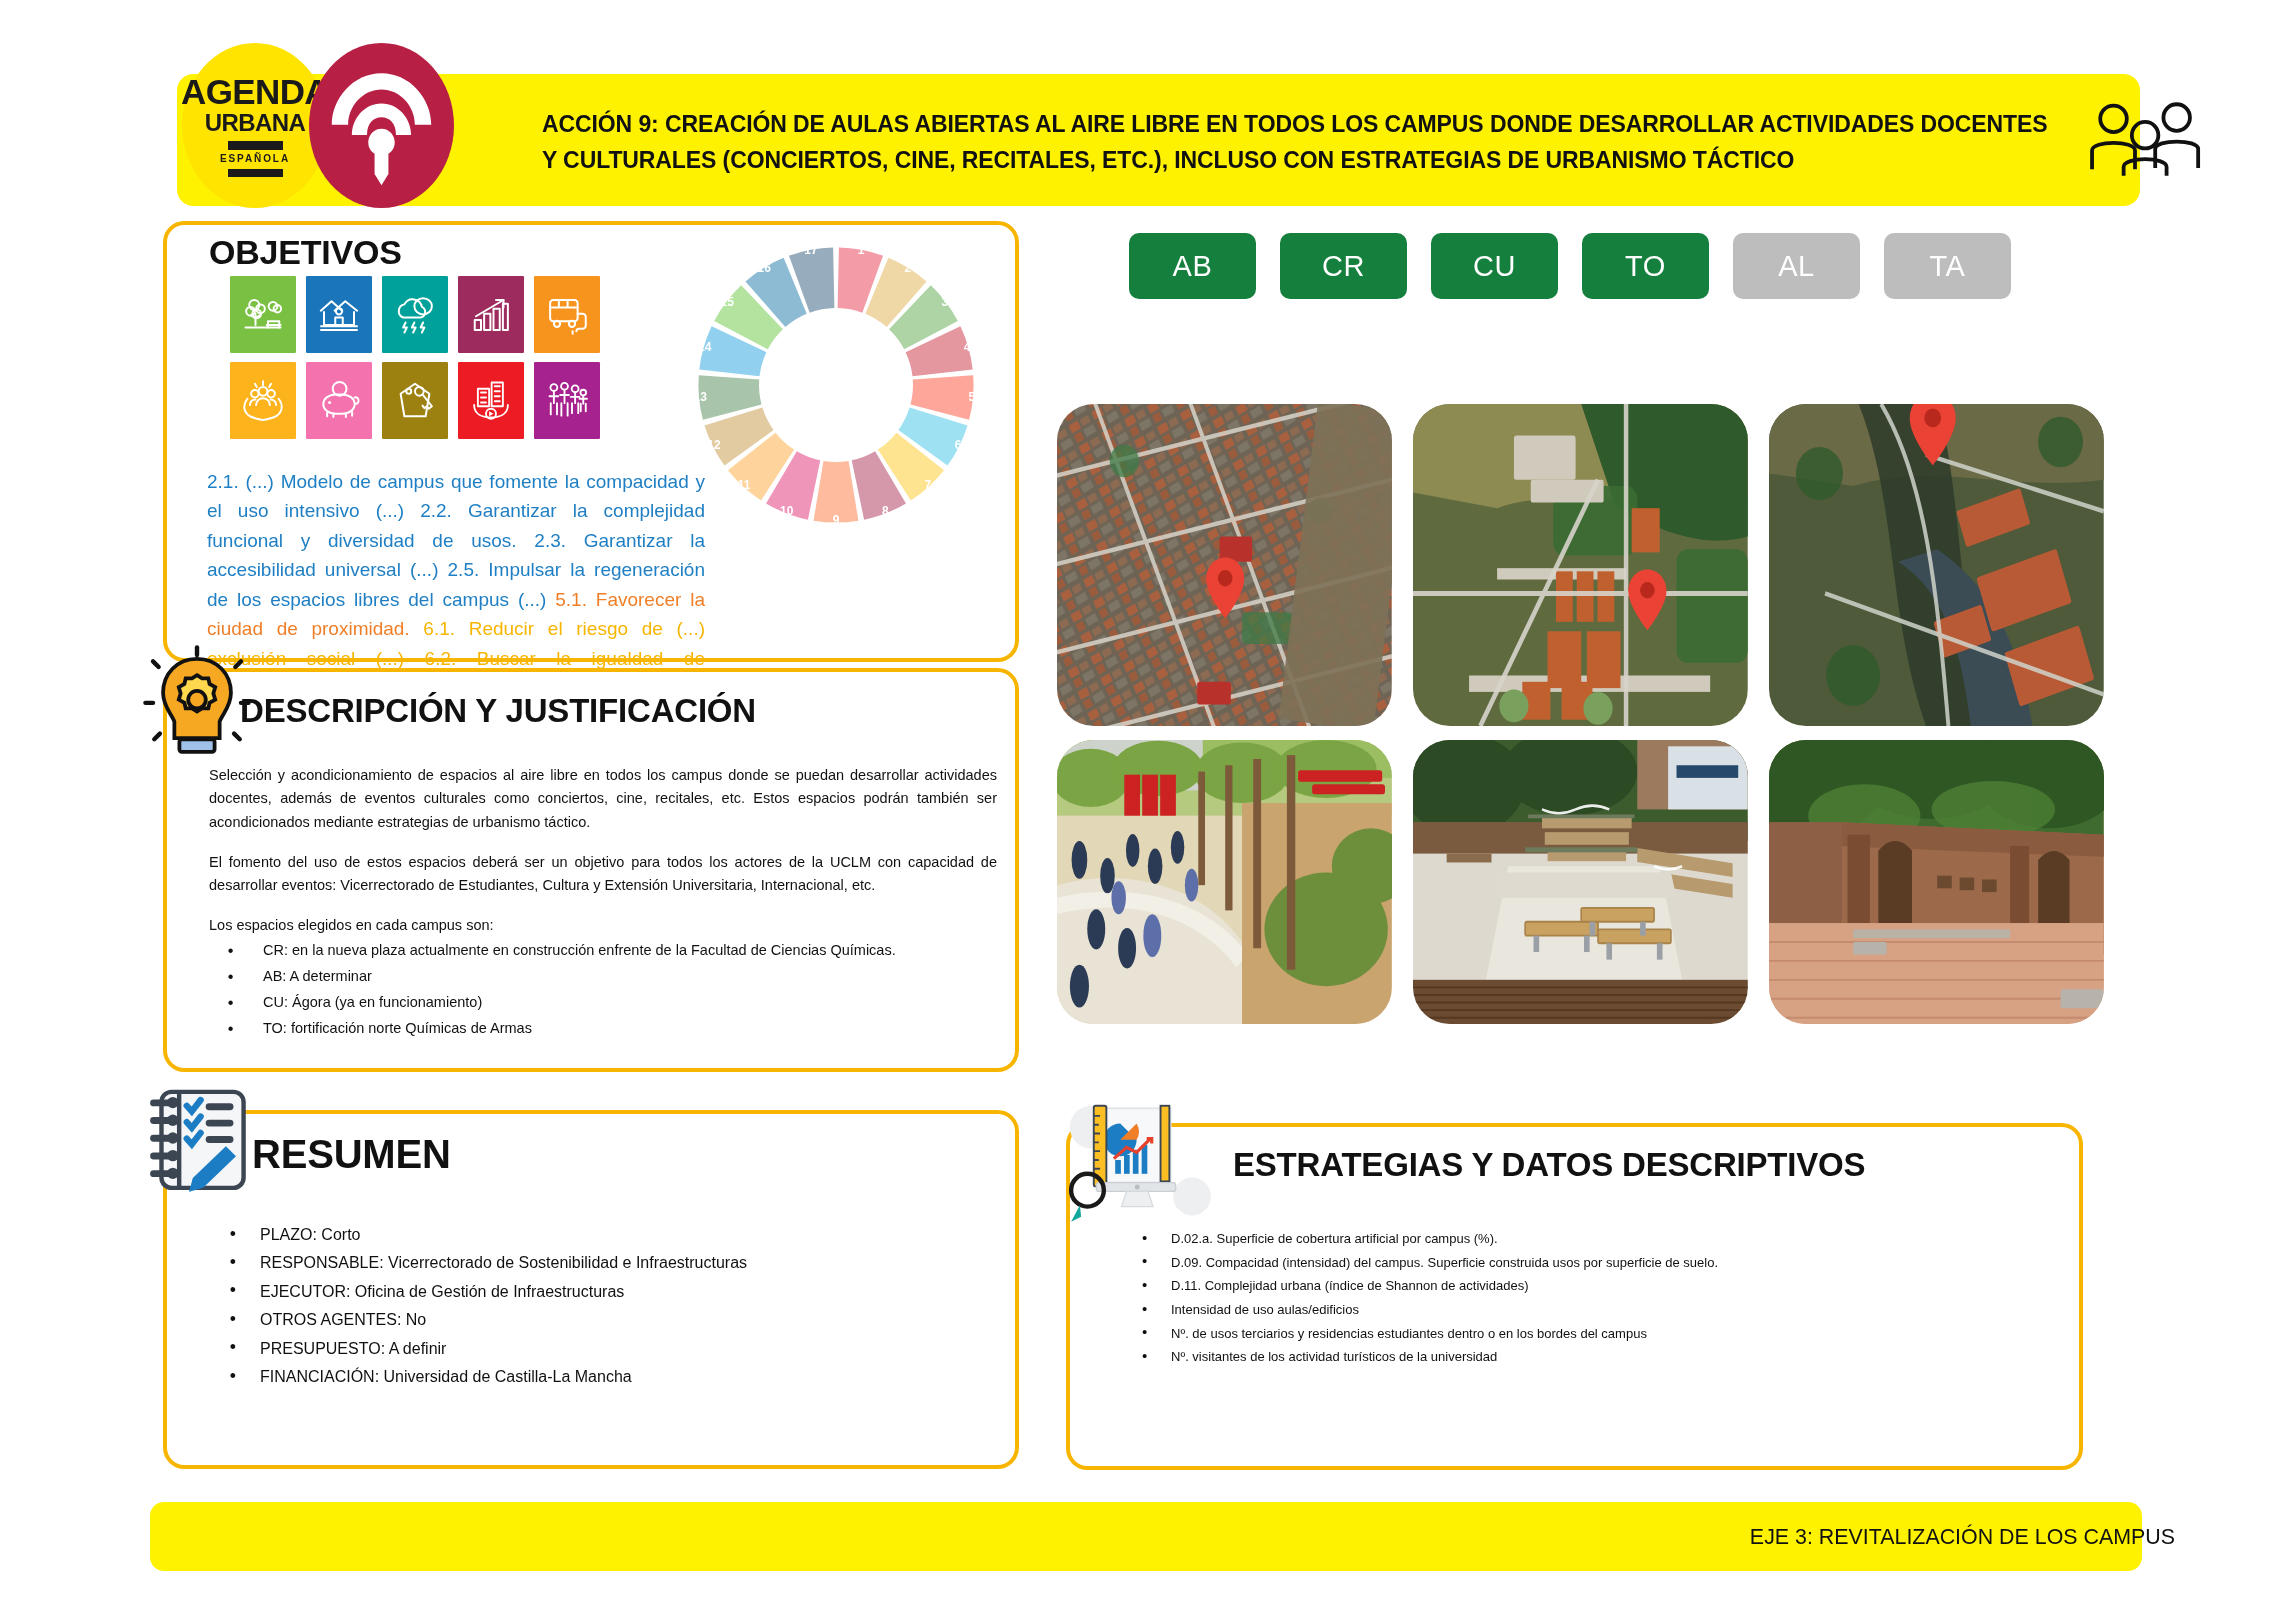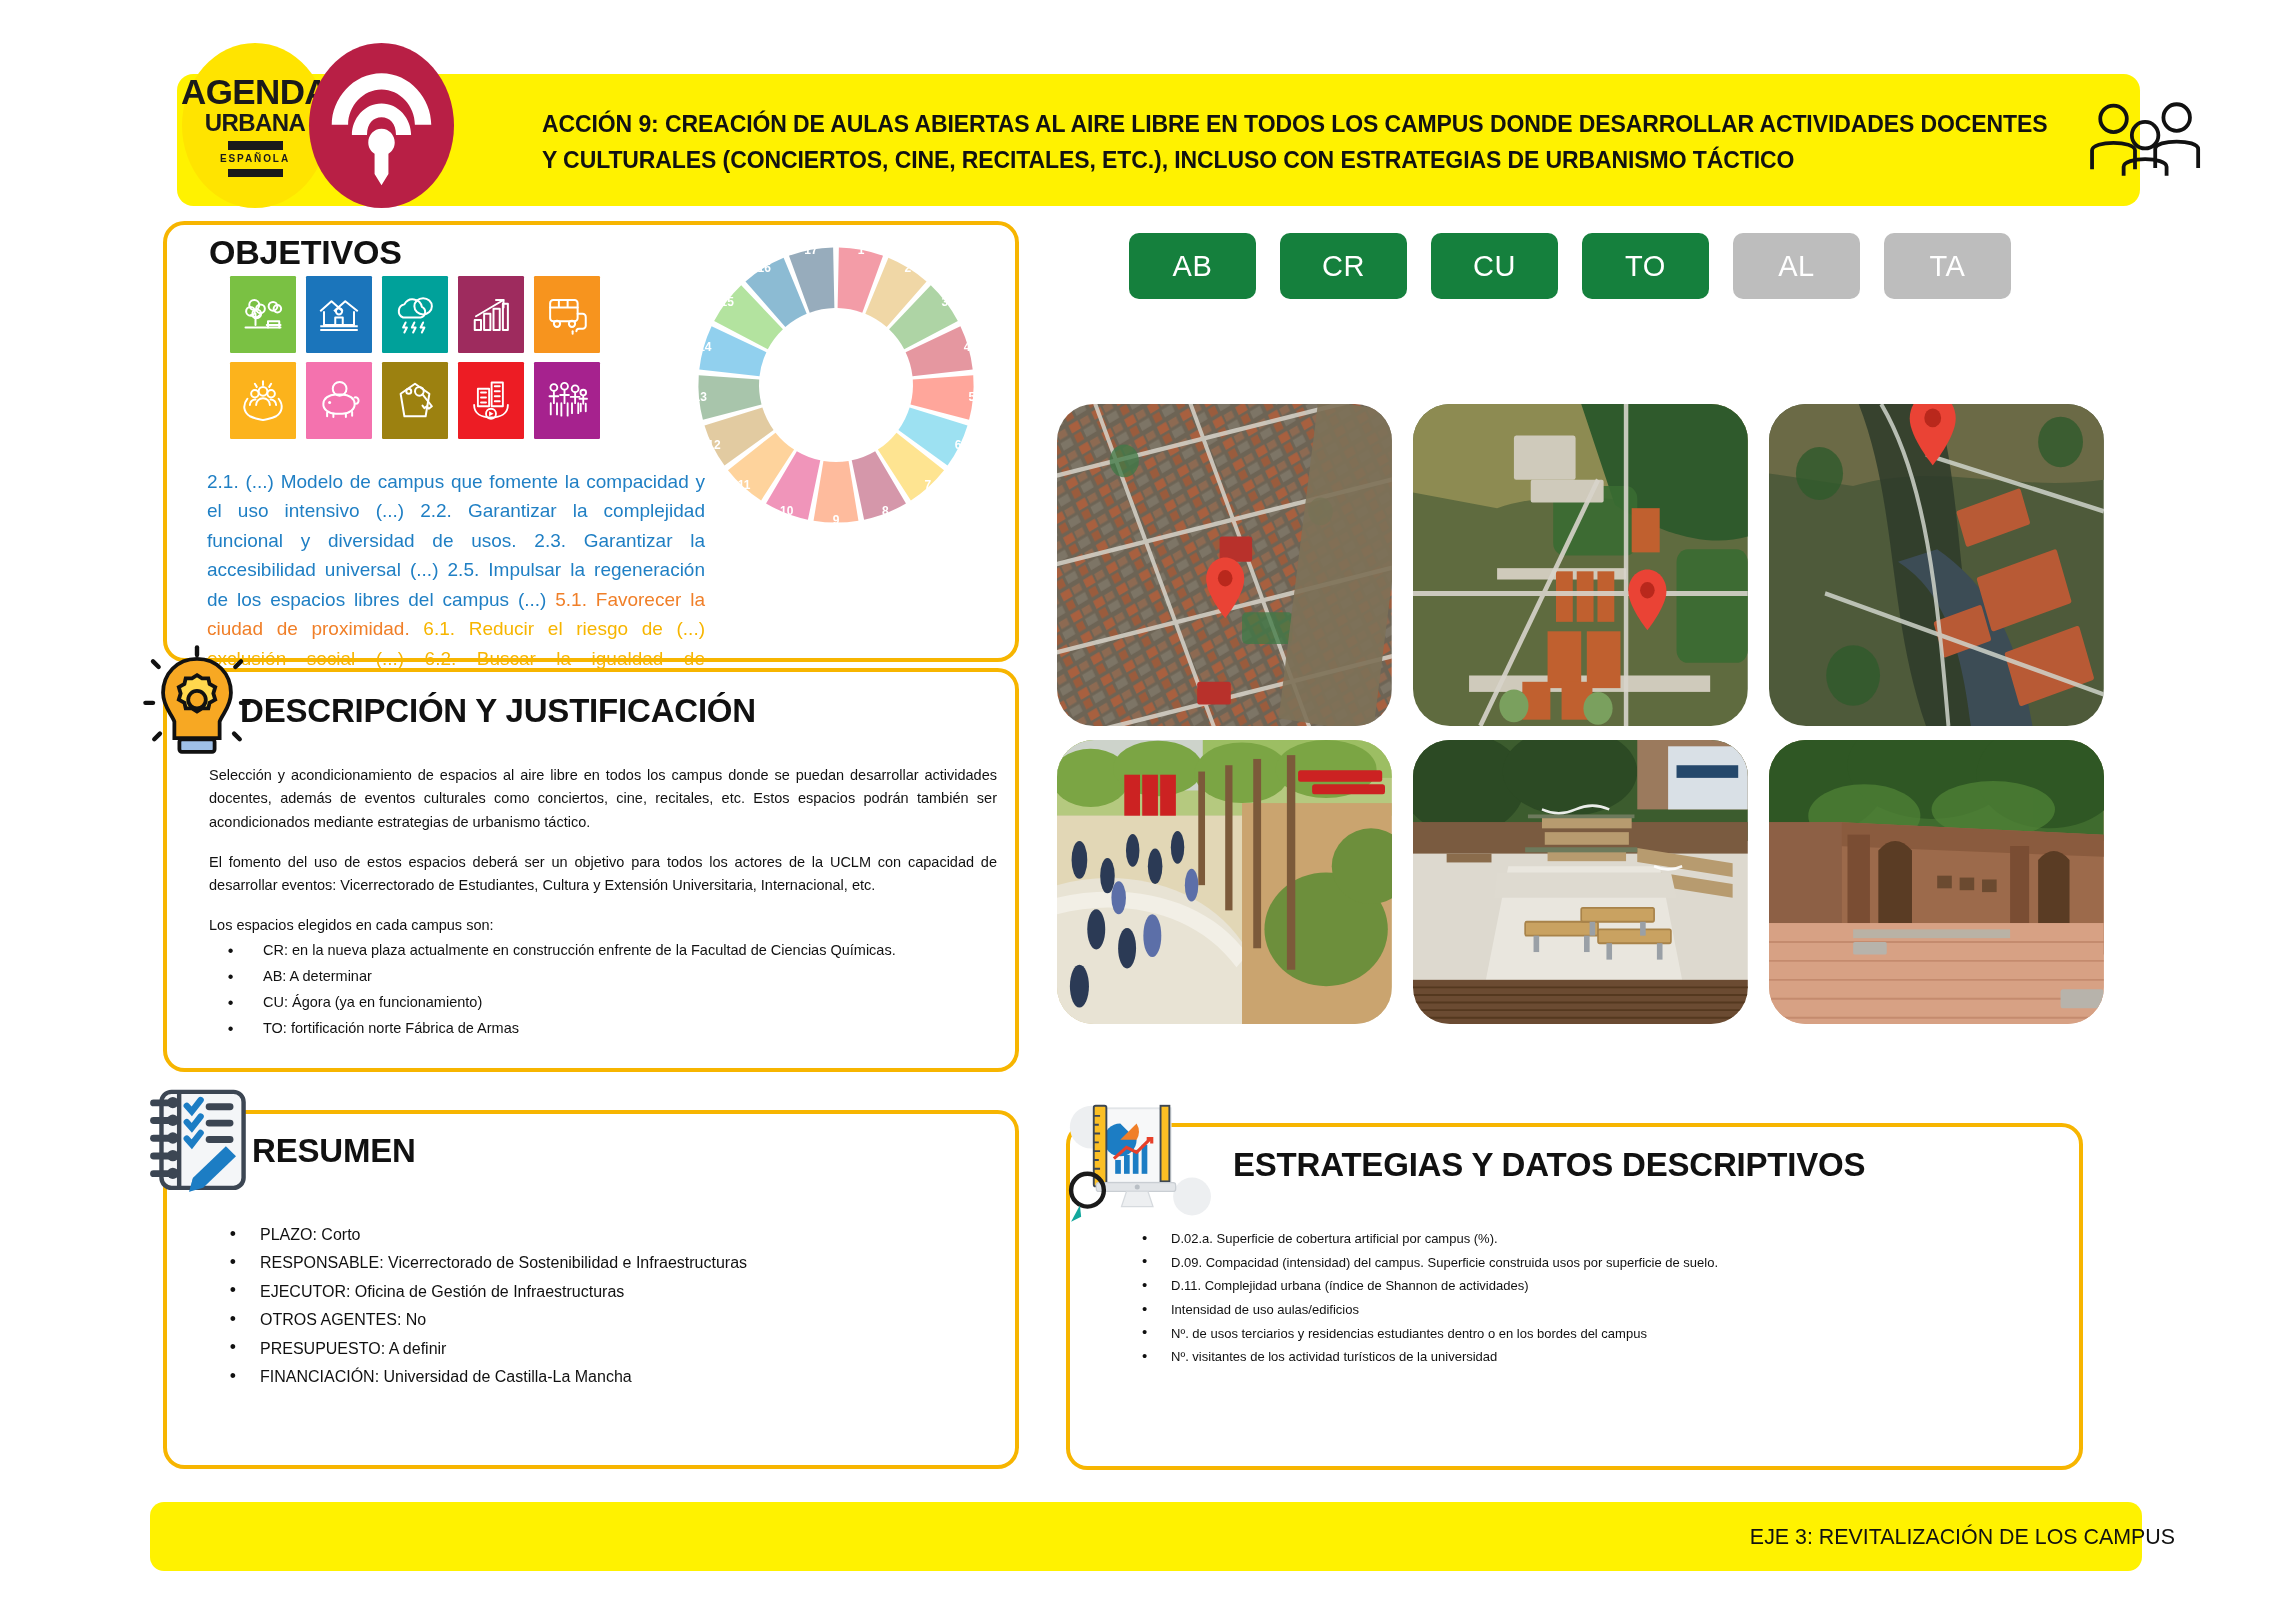--- a/index.html
+++ b/index.html
@@ -55,21 +55,21 @@
   .panel-objetivos { left: 163px; top: 221px; width: 856px; height: 441px; }
   .panel-descripcion { left: 163px; top: 668px; width: 856px; height: 404px; }
   .panel-resumen { left: 163px; top: 1110px; width: 856px; height: 359px; }
   .panel-indicadores { left: 1066px; top: 1123px; width: 1017px; height: 347px; }
 
   .sect-title {
     position: absolute; font-weight: 700; color: #111; letter-spacing: -0.2px;
   }
   .t-objetivos { left: 209px; top: 233px; font-size: 34px; font-weight: 800; }
   .t-descripcion { left: 240px; top: 692px; font-size: 33px; }
-  .t-resumen { left: 252px; top: 1132px; font-size: 33px; }
+  .t-resumen { left: 252px; top: 1132px; font-size: 40px; }
   .t-indicadores { left: 1233px; top: 1146px; font-size: 33px; }
 
   
   .obj-icons { position: absolute; left: 230px; top: 276px; width: 372px; }
   .obj-row { display: flex; gap: 10px; margin-bottom: 8.8px; }
   .obj-badge { width: 66px; height: 77px; border-radius: 1.3px; position: relative; }
   .obj-badge svg { position: absolute; left: 50%; top: 50%; transform: translate(-50%,-50%); }
 
   
   .sdg-wheel { position: absolute; left: 694px; top: 243px; width: 284px; height: 284px; }
@@ -370,21 +370,21 @@
 <div class="sect-title t-descripcion">DESCRIPCIÓN Y JUSTIFICACIÓN</div>
 
 <div class="desc-body">
   <p>Selección y acondicionamiento de espacios al aire libre en todos los campus donde se puedan desarrollar actividades docentes, además de eventos culturales  como conciertos, cine, recitales, etc. Estos espacios podrán también ser acondicionados mediante estrategias de urbanismo táctico.</p>
   <p>El fomento del uso de estos espacios deberá ser un objetivo para todos los actores de la UCLM con capacidad de desarrollar eventos: Vicerrectorado de Estudiantes, Cultura y Extensión Universitaria, Internacional, etc.</p>
   <p style="margin-bottom:1.3px">Los espacios elegidos en cada campus son:</p>
   <ul>
     <li>CR: en la nueva plaza actualmente en construcción enfrente de la Facultad de Ciencias Químicas.</li>
     <li>AB: A determinar</li>
     <li>CU: Ágora (ya en funcionamiento)</li>
-    <li>TO: fortificación norte Fábrica de Armas</li>
+    <li>TO: fortificación norte Químicas de Armas</li>
   </ul>
 </div>
 
 <div class="panel panel-resumen"></div>
 <div class="ic-note">
   <svg width="120" height="120" viewBox="0 0 190 190">
     <rect x="34" y="14" width="130" height="152" rx="16" fill="#F4F6F8" stroke="#3C4653" stroke-width="7"></rect>
     <path d="M62 14 V166" stroke="#3C4653" stroke-width="7"></path>
     <g fill="#3C4653">
       <rect x="16" y="26" width="38" height="11" rx="5.5"></rect>

